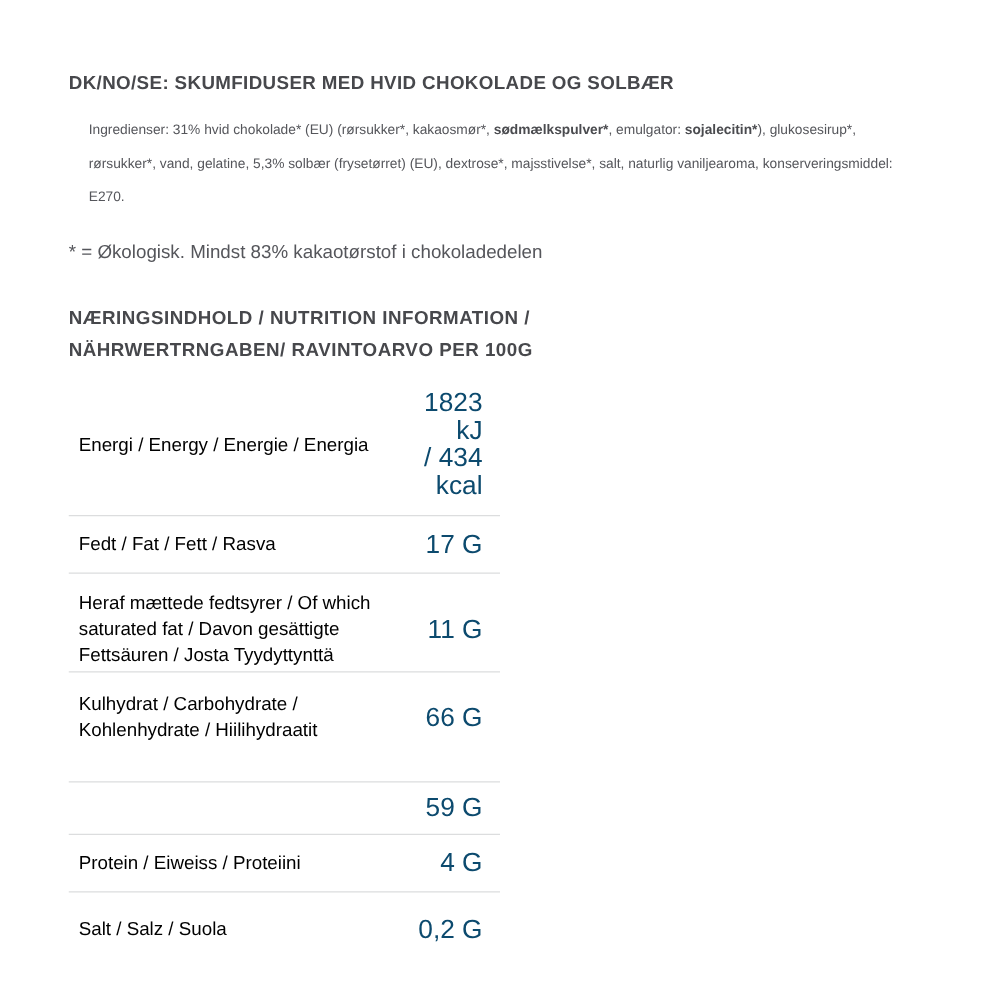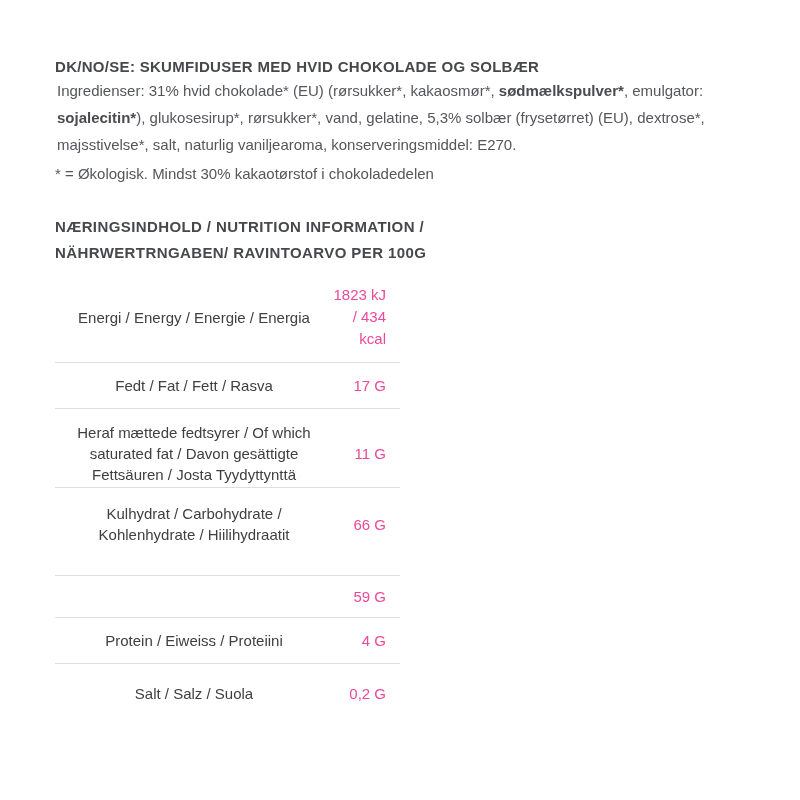--- a/index.html
+++ b/index.html
@@ -19,23 +19,23 @@
     padding: 58px 55px 0 55px;
   }
   .product-title {
     margin: 0 0 0 0;
     font-size: 15px;
     font-weight: bold;
     letter-spacing: 0.3px;
     color: #47484c;
   }
   .ingredients {
-    margin: 2px;
+    margin: 16px;
     max-width: 650px;
-    font-size: 15px;
+    font-size: 11px;
     line-height: 27px;
     color: #55565b;
   }
   .ingredients .bold {
     font-weight: bold;
     color: #4a4b4f;
   }
   .organic-note {
     margin: 0;
     max-width: 650px;
@@ -62,51 +62,50 @@
     justify-content: space-between;
     padding: 12px 0;
     border-bottom: 1px solid #dcddde;
   }
   .n-row .label {
     box-sizing: border-box;
     width: 270px;
     padding-left: 8px;
     font-size: 15px;
     line-height: 21px;
-    color: #404040;
-    text-align: center;
+    color: #000000;
   }
   .n-row .value {
     flex: 1;
     padding-right: 14px;
     text-align: right;
-    font-size: 15px;
+    font-size: 21px;
     line-height: 21px;
     white-space: pre-line;
-    color: #ec4899;
+    color: #0c4a6e;
   }
   .n-row.row-energy { padding-top: 2px; padding-bottom: 12px; }
   .n-row.row-energy .value { line-height: 22px; }
   .n-row.row-satfat { padding-top: 13px; padding-bottom: 2px; }
   .n-row.row-carb { padding-top: 15px; padding-bottom: 30px; }
   .n-row.row-sugar { padding-top: 10px; padding-bottom: 10px; }
   .n-row.row-salt { padding-top: 19px; border-bottom: none; }
 </style>
 </head>
 <body>
 
 <div class="page">
 
   <h1 class="product-title">DK/NO/SE: SKUMFIDUSER MED HVID CHOKOLADE OG SOLBÆR</h1>
 
   <p class="ingredients">
     <span>Ingredienser: 31% hvid chokolade* (EU) (rørsukker*, kakaosmør*, </span><span class="bold">sødmælkspulver*</span><span>, emulgator: </span><span class="bold">sojalecitin*</span><span>), glukosesirup*, rørsukker*, vand, gelatine, 5,3% solbær (frysetørret) (EU), dextrose*, majsstivelse*, salt, naturlig vaniljearoma, konserveringsmiddel: E270.</span>
   </p>
 
-  <p class="organic-note">* = Økologisk. Mindst 30% kakaotørstof i chokoladedelen</p>
+  <p class="organic-note">* = Økologisk. Mindst 83% kakaotørstof i chokoladedelen</p>
 
   <h2 class="nutrition-heading">
     <span>NÆRINGSINDHOLD / NUTRITION INFORMATION /</span><br>
     <span>NÄHRWERTRNGABEN/ RAVINTOARVO PER 100G</span>
   </h2>
 
   <div class="nutrition-table">
 
     <div class="n-row row-energy">
       <div class="label">Energi / Energy / Energie / Energia</div>

